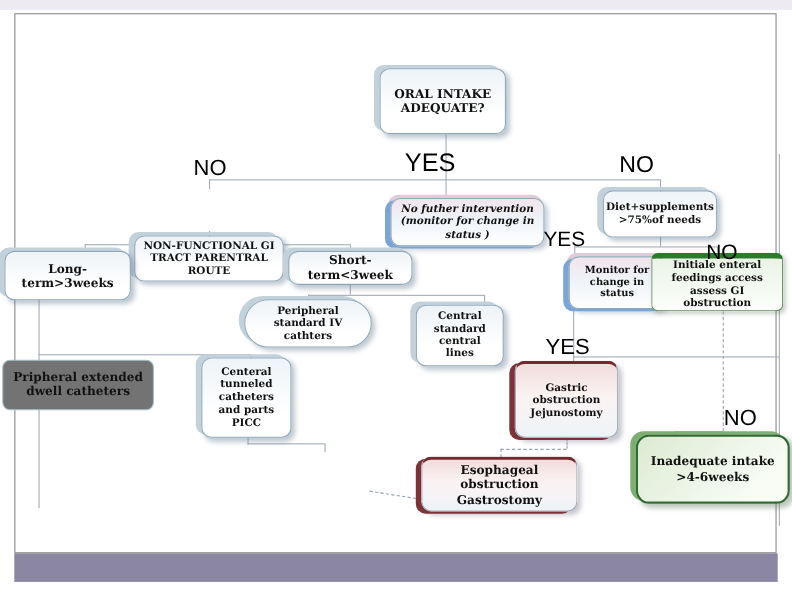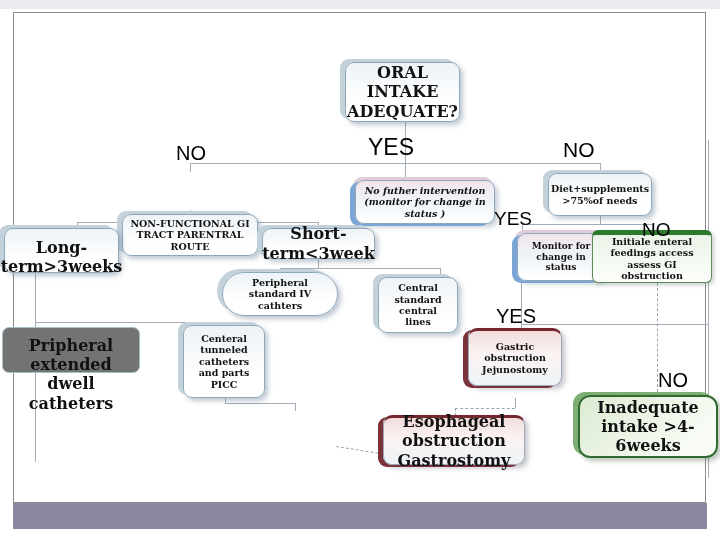--- a/index.html
+++ b/index.html
@@ -25,21 +25,21 @@
   .acc-blue{border:1px solid #8ea8ba;background:linear-gradient(180deg,#f2e4ec 0%,#eef3f8 45%,#ffffff 100%);
        box-shadow:-5px 2px 0 #7aa5d6, -2px -3px 0 #e0ccd8, 3px 3px 5px rgba(110,130,150,0.4);}
   .green-top{border:1px solid #5c8a5c;border-top:5px solid #2c7a2c;border-radius:6px;
        background:linear-gradient(180deg,#eaf3e6 0%,#fcfefb 100%);box-shadow:2px 2px 4px rgba(100,120,100,0.35);}
   .green{border:2px solid #2f6b2f;border-radius:12px;background:linear-gradient(135deg,#dcead2 0%,#f8fcf5 80%);
        box-shadow:-5px -3px 0 #7fae74, 3px 3px 5px rgba(90,110,90,0.4);}
   .maroon{border:1px solid #9aa8b8;border-top:3px solid #73282e;
        background:linear-gradient(180deg,#f2dcdc 0%,#fbf3f3 45%,#eef3f7 100%);
        box-shadow:-5px 2px 0 #7b3238, 3px 3px 5px rgba(110,110,130,0.4);}
   .flat{border:1px solid #a8bfc9;border-radius:7px;background:#737373;}
-  .t10{font-size:16px;}
+  .t10{font-size:11px;}
   .t9{font-size:9px;}
 
   
   .lbl{position:absolute;z-index:3;font-family:"Liberation Sans",sans-serif;color:#000;letter-spacing:0px;line-height:1;}
 </style>
 </head>
 <body>
 
 <div id="stage">
   <div class="top-strip"></div>
@@ -107,21 +107,21 @@
   <div class="box green-top" style="left:592px;top:230px;width:120px;height:53px;">Initiale enteral feedings access assess GI obstruction</div>
 
   <div class="box std" style="left:222px;top:272px;width:116px;height:44px;border-radius:22px;">Peripheral standard IV cathters</div>
 
   <div class="box std" style="left:378px;top:277px;width:80px;height:56px;">Central standard central lines</div>
 
   <div class="box flat t10" style="left:2px;top:327px;width:138px;height:46px;align-items:flex-start;padding-top:8px;">Pripheral extended dwell catheters</div>
 
   <div class="box std" style="left:183px;top:325px;width:82px;height:73px;">Centeral tunneled catheters and parts PICC</div>
 
-  <div class="box maroon" style="left:468px;top:328px;width:94px;height:58px;">Gastric obstruction Jejunostomy</div>
+  <div class="box maroon" style="left:468px;top:328px;width:94px;height:70px;">Gastric obstruction Jejunostomy</div>
 
 
   <div class="box maroon t10" style="left:383px;top:415px;width:142px;height:50px;">Esophageal obstruction Gastrostomy</div>
 
   <div class="box green t10" style="left:578px;top:395px;width:140px;height:63px;">Inadequate intake &gt;4-6weeks</div>
 
   <div class="bottom-bar"></div>
 </div>
 
 </body></html>

